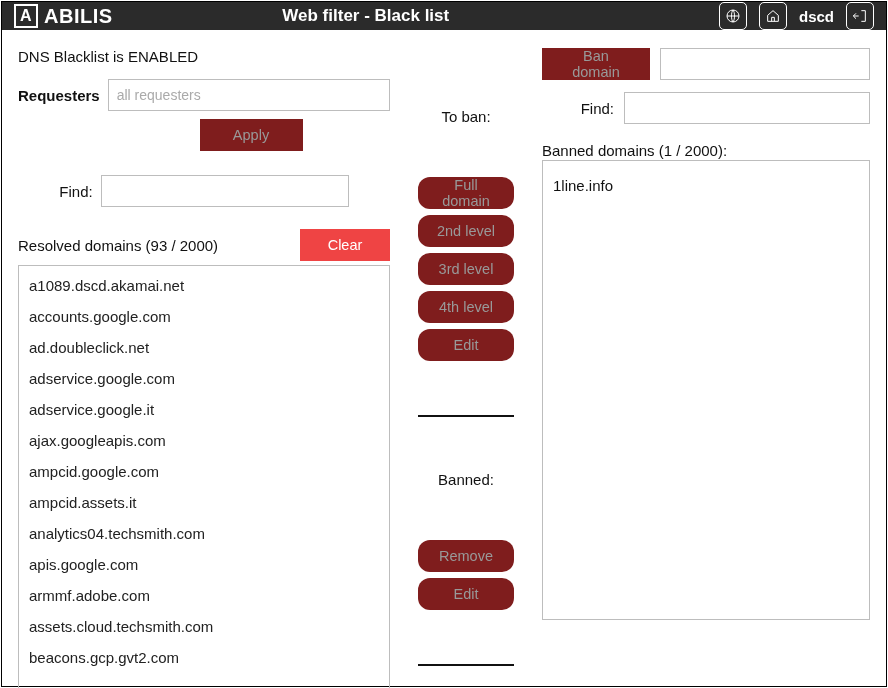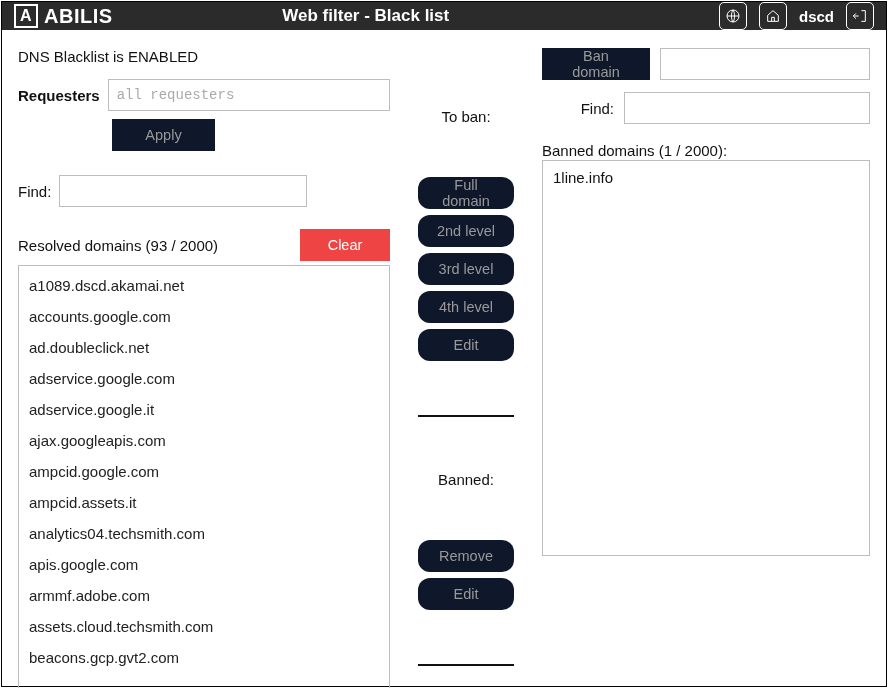--- a/index.html
+++ b/index.html
@@ -41,47 +41,47 @@
     display: flex; align-items: center; justify-content: center;
   }
   .top-icon svg { width: 16px; height: 16px; fill: none; stroke: #fff; stroke-width: 1.5; }
   .username { font-weight: 600; font-size: 15px; }
   .content { flex: 1; display: flex; padding: 18px 16px 0 16px; gap: 20px; }
   .col-left { width: 372px; display: flex; flex-direction: column; }
   .col-mid { width: 112px; display: flex; flex-direction: column; align-items: center; padding-top: 60px; gap: 46px; }
   .col-right { flex: 1; display: flex; flex-direction: column; }
   .status { font-size: 15px; margin-bottom: 14px; }
   .status b { font-weight: 400; }
-  .row { display: flex; align-items: center; gap: 8px; margin-bottom: 8px; }
+  .row { display: flex; align-items: center; gap: 8px; margin-bottom: 8px; justify-content: center; }
   .lbl { font-weight: 700; font-size: 15px; }
   .lbl-n { font-weight: 400; font-size: 15px; }
   input[type=text] {
     border: 1px solid #bdbdbd; height: 32px; padding: 0 8px; font-size: 14px; font-family: inherit;
   }
   input[type=text]::placeholder { color: #aaa; }
   .btn {
     border: none; height: 32px; padding: 0 18px; font-size: 14.5px; font-family: inherit; cursor: pointer;
   }
   .btn-dark { background: #ef4444; color: #fff; }
-  .btn-grey { background: #0f172a; color: #999; }
+  .btn-grey { background: #7f1d1d; color: #999; }
   .listbox {
     border: 1px solid #bdbdbd; flex: 1; overflow-y: auto; padding: 4px 0;
     min-height: 0;
   }
   .listbox .item { padding: 7px 10px; font-size: 15px; color: #222; cursor: default; }
   .section-label { font-size: 15px; margin-bottom: 6px; text-align: center; }
   .mid-stack { display: flex; flex-direction: column; gap: 6px; width: 96px; align-items: center; }
   .mid-stack .btn { width: 96px; border-radius: 12px; }
   .divider { width: 96px; border-top: 2px solid #111; margin: 8px 0; }
   .right-top { display: flex; align-items: center; gap: 10px; margin-bottom: 12px; }
   .right-top .btn { width: 108px; }
   .right-top input { flex: 1; }
   .banned-label { font-size: 15px; margin-bottom: 1px; }
   .banned-box {
-    border: 1px solid #bdbdbd; height: 396px; padding: 4px 10px; overflow-y: auto;
+    border: 1px solid #bdbdbd; height: 460px; padding: 12px 10px; overflow-y: auto;
   }
   .banned-box .item { font-size: 15px; padding: 4px 0; }
   
   .listbox::-webkit-scrollbar { width: 16px; background: #f0f0f0; }
   .listbox::-webkit-scrollbar-thumb { background: #cfcfcf; border: 1px solid #aaa; }
   .listbox.with-sb { overflow-y: scroll; }
 </style>
 </head>
 <body>
 
@@ -116,21 +116,21 @@
   </div>
 
   <div class="content">
 
     <div class="col-left">
       <div class="status">
         <span>DNS Blacklist is </span><b>ENABLED</b>
       </div>
       <div class="row">
         <span class="lbl">Requesters</span>
-        <input type="text" style="flex: 1 1 0%; font-family: Liberation Mono, monospace;" placeholder="all requesters">
+        <input type="text" style="flex: 1 1 0%;" placeholder="all requesters">
       </div>
       <div class="row" style="margin-bottom:24px">
         <span style="width:86px"></span>
         <button class="btn btn-grey" style="width:103px">Apply</button>
       </div>
       <div class="row" style="margin-bottom:22px">
         <span class="lbl-n">Find:</span>
         <input type="text" style="width: 248px;">
       </div>
       <div class="row" style="margin-bottom:4px">

